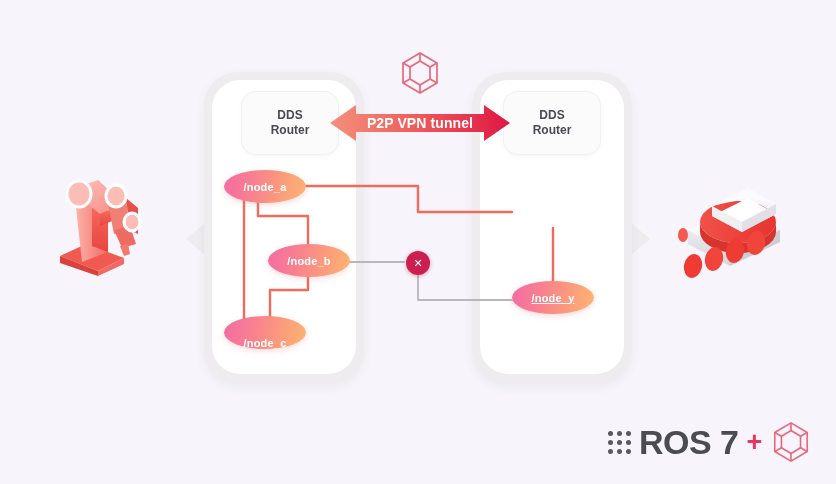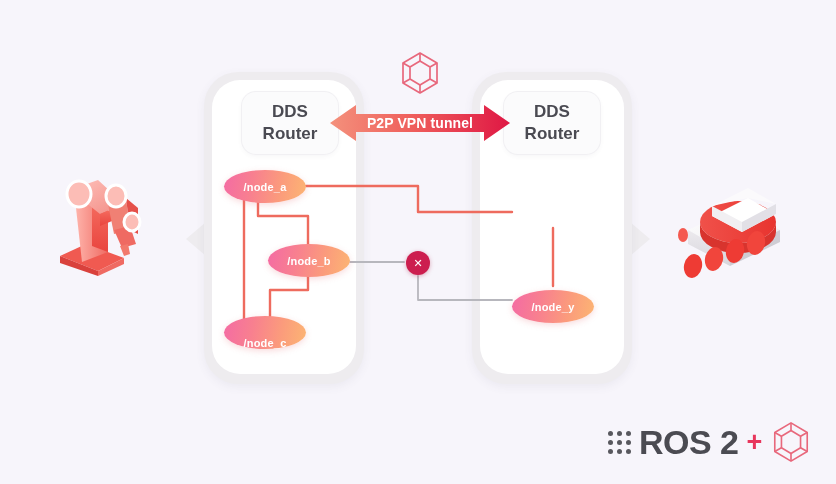--- a/index.html
+++ b/index.html
@@ -50,21 +50,21 @@
   .dds-box {
     position: absolute;
     width: 96px; height: 62px;
     background: #fbfbfc;
     border-radius: 14px;
     box-shadow: 0 0 0 1px #f1f0f3, 0 2px 5px rgba(90,80,110,.06);
     display: flex; flex-direction: column;
     align-items: center; justify-content: center;
     color: #4a4a52;
     font-weight: bold;
-    font-size: 17px;
+    font-size: 12px;
     line-height: 1.28;
     text-align: center;
   }
   #dds-left  { left: 242px; top: 92px; }
   #dds-right { left: 504px; top: 92px; }
 
   
   #tunnel {
     position: absolute;
     left: 330px; top: 104px;
@@ -93,21 +93,21 @@
     font-size: 11px;
     font-weight: bold;
     letter-spacing: .2px;
     box-shadow: 0 2px 6px rgba(230,110,120,.25);
     z-index: 6;
   }
   #node_a { left: 224px; top: 170px; }
   #node_b { left: 268px; top: 244px; }
   #node_c { left: 224px; top: 316px; align-items: flex-end; }
   #node_x { left: 512px; top: 195px; }
-  #node_y { left: 512px; top: 290px; }
+  #node_y { left: 512px; top: 281px; text-decoration: underline; }
 
   
   #x-badge {
     position: absolute;
     left: 406px; top: 251px;
     width: 24px; height: 24px;
     border-radius: 50%;
     background: #cc1e4f;
     display: flex; align-items: center; justify-content: center;
     color: #fff; font-size: 11px; font-weight: bold;
@@ -308,21 +308,21 @@
       <i></i>
         <i></i>
         <i></i>
         <i></i>
         <i></i>
         <i></i>
         <i></i>
         <i></i>
         <i></i>
     </div>
-    <div id="ros-word">ROS 2</div>
+    <div id="ros-word">ROS 7</div>
     <div id="plus-sign">+</div>
     <svg width="42" height="44" viewBox="0 0 44 46">
       <g fill="none" stroke="#e8687c" stroke-width="1.7" stroke-linejoin="round">
         <polygon points="22,3 39,13 39,33 22,43 5,33 5,13"></polygon>
         <polygon points="22,11 32,17 32,29 22,35 12,29 12,17"></polygon>
         <line x1="22" y1="3" x2="22" y2="11"></line>
         <line x1="39" y1="13" x2="32" y2="17"></line>
         <line x1="39" y1="33" x2="32" y2="29"></line>
         <line x1="22" y1="43" x2="22" y2="35"></line>
         <line x1="5" y1="33" x2="12" y2="29"></line>

